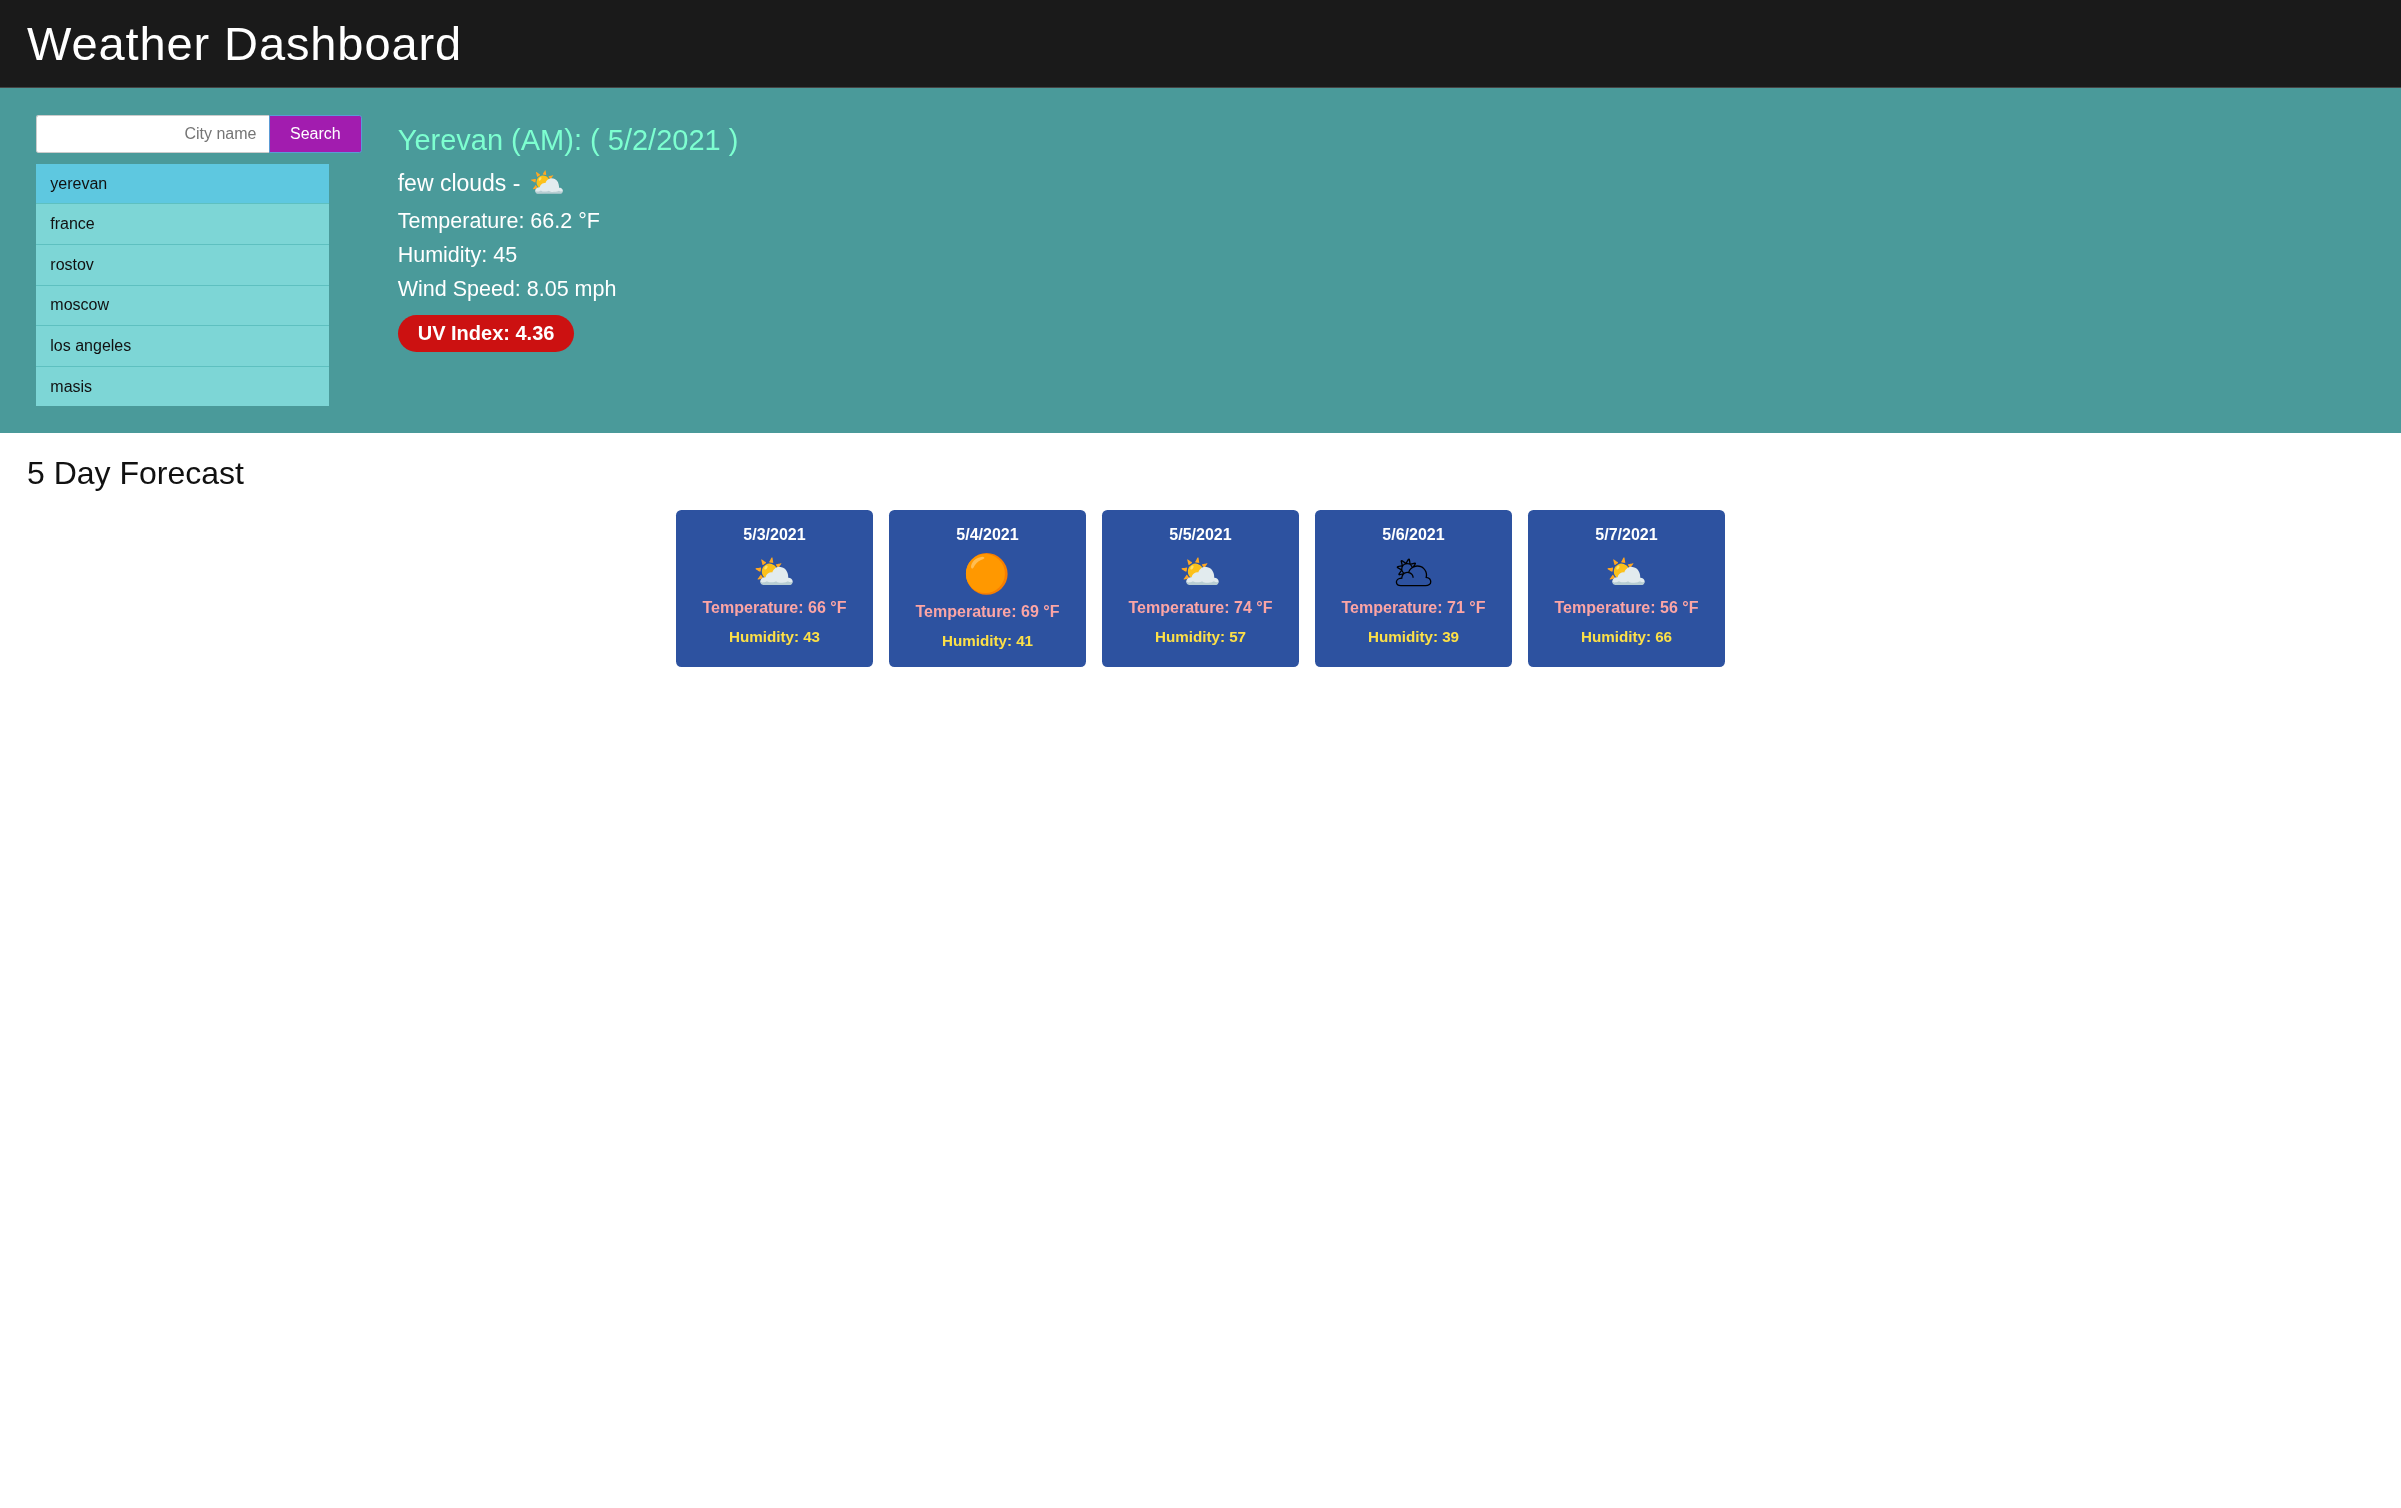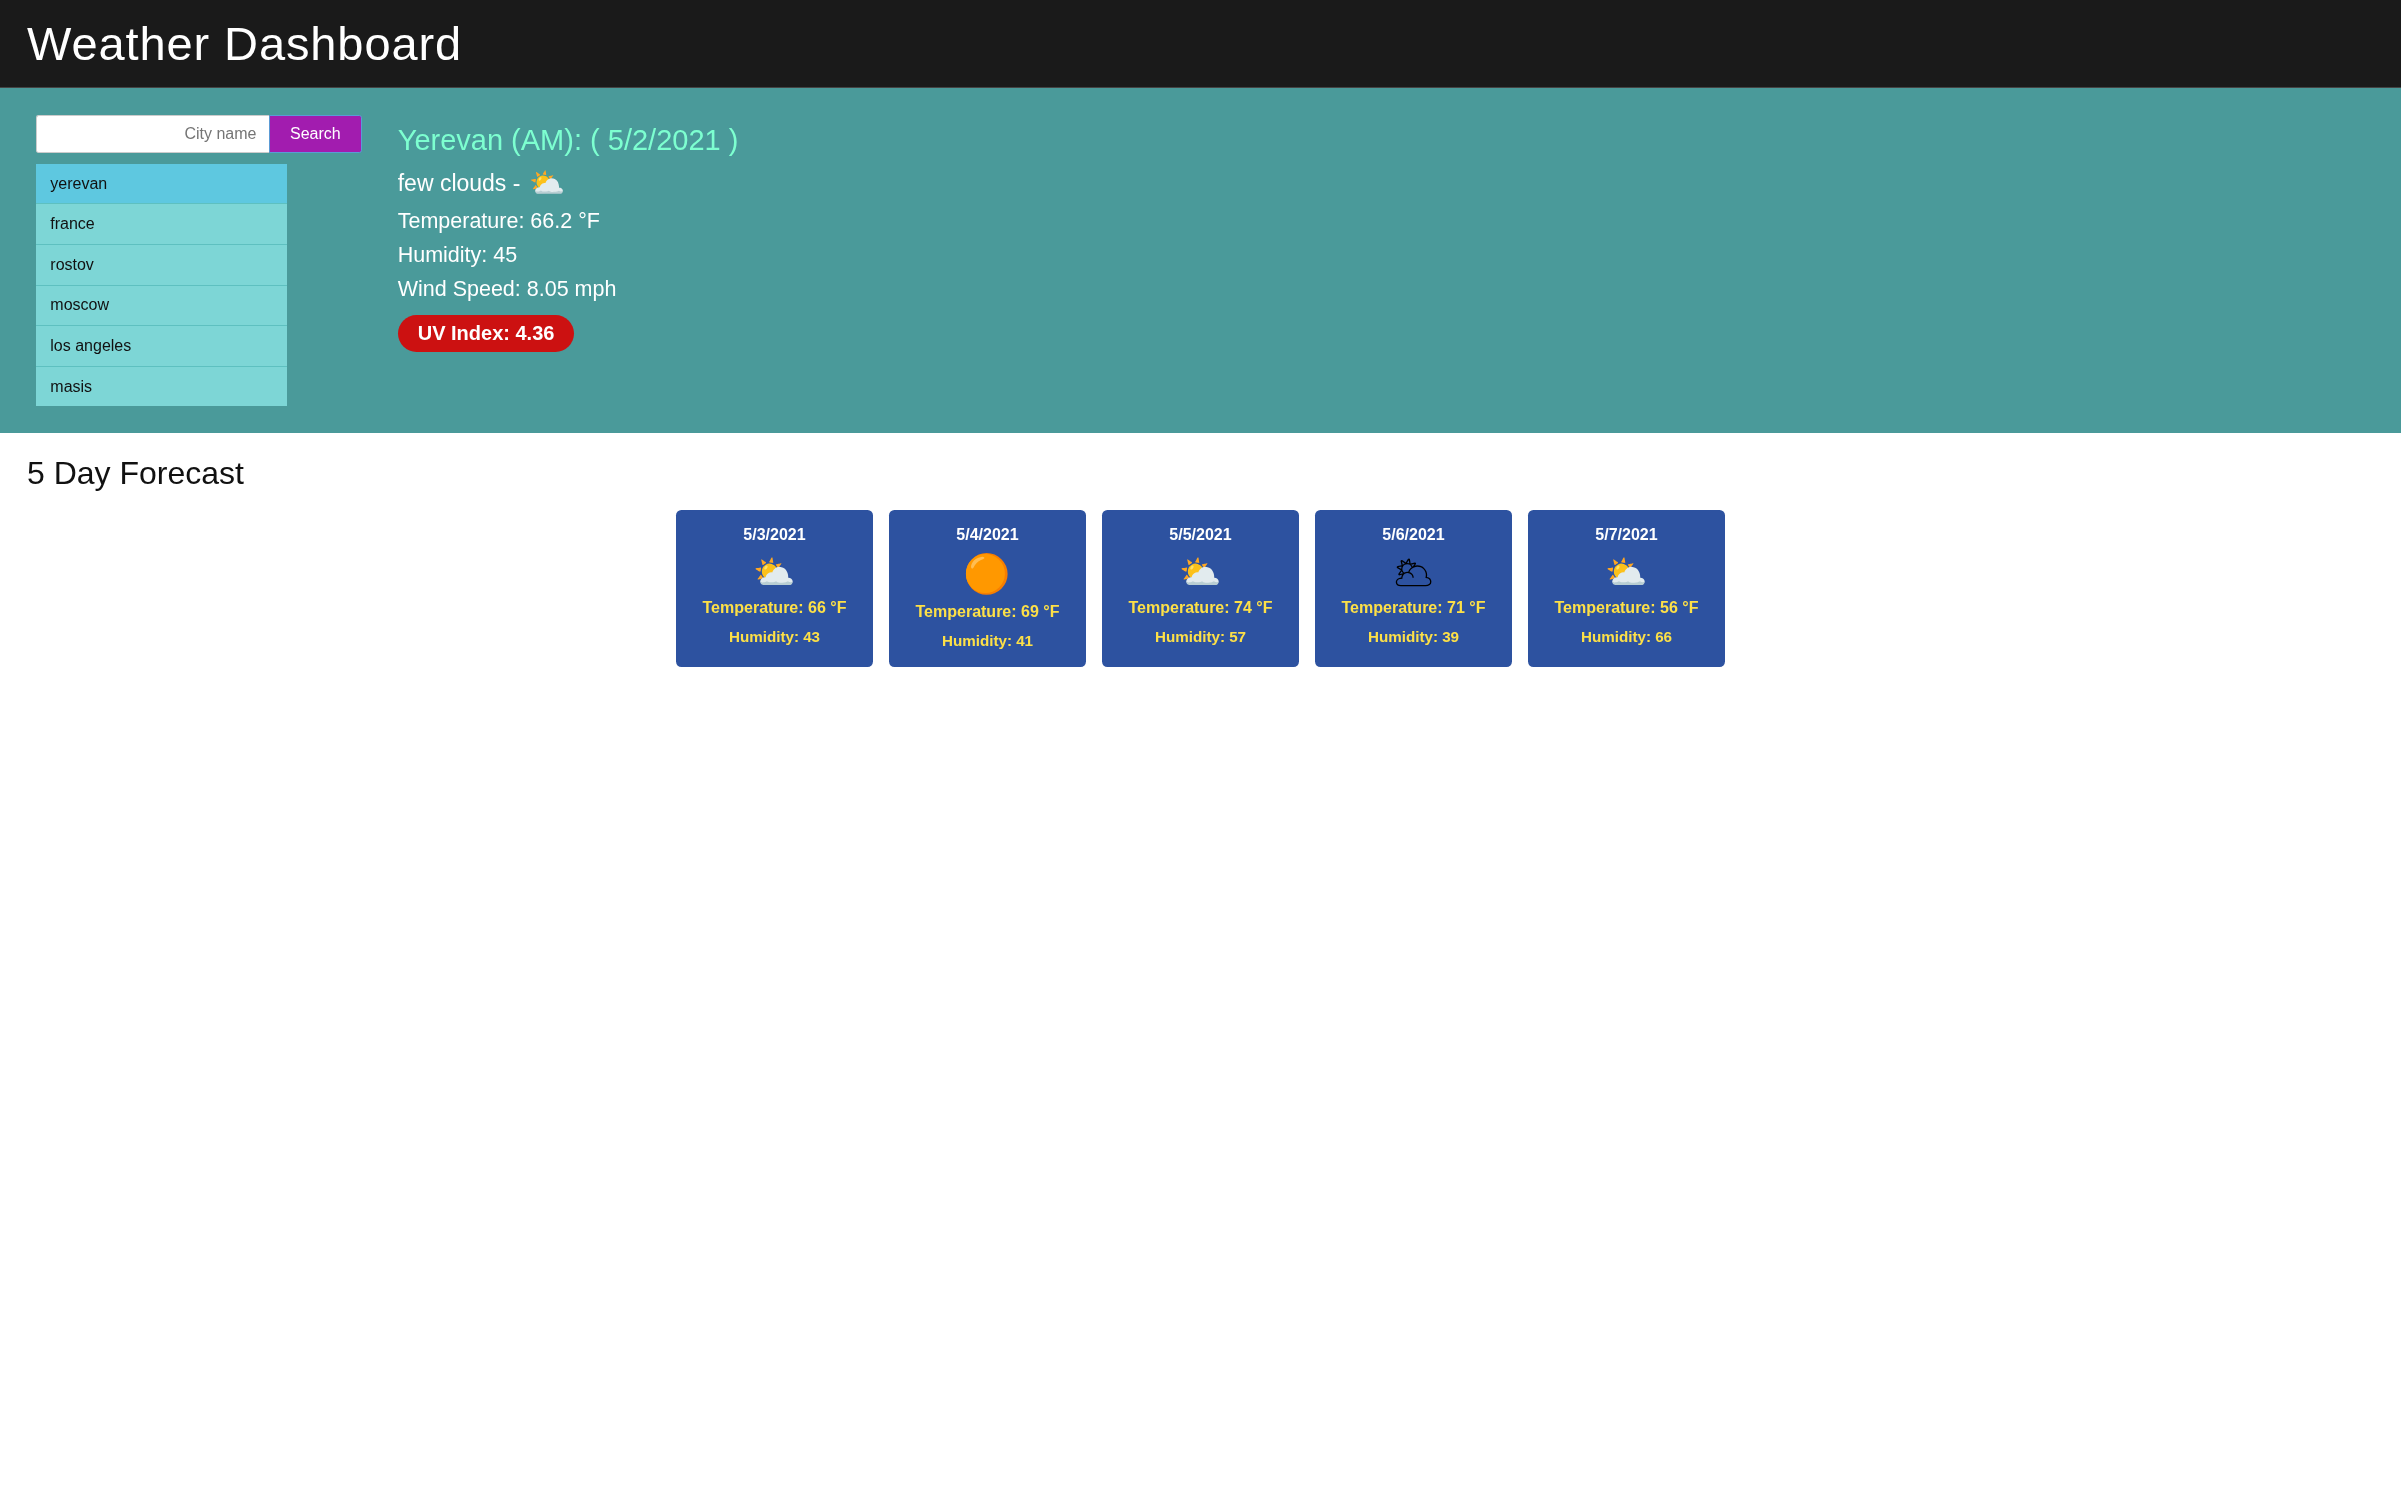--- a/index.html
+++ b/index.html
@@ -59,21 +59,21 @@
       color: #fff;
       border: 0.9px solid #5b9bd5;
       cursor: pointer;
       border-radius: 0 2.7px 2.7px 0;
     }
 
     .history-list {
       background: #7dd6d6;
       border: none;
       list-style: none;
-      width: 251px;
+      width: 293px;
     }
     .history-list li {
       padding: 10.8px 14.3px;
       font-size: 16px;
       color: #111;
       border-bottom: 0.9px solid #5ec0c0;
       cursor: pointer;
     }
     .history-list li:first-child {
       background: #5ec8e0;
@@ -150,21 +150,21 @@
       font-size: 16px;
       color: #fff;
       font-weight: bold;
     }
     .forecast-icon {
       font-size: 34px;
       line-height: 1;
     }
     .forecast-temp {
       font-size: 16px;
-      color: #fde047;
+      color: #fca5a5;
       font-weight: bold;
     }
     .forecast-humidity {
       font-size: 15.2px;
       color: #fde047;
       font-weight: bold;
     }
 
     
     .partly-cloudy::before { content: '⛅'; }

